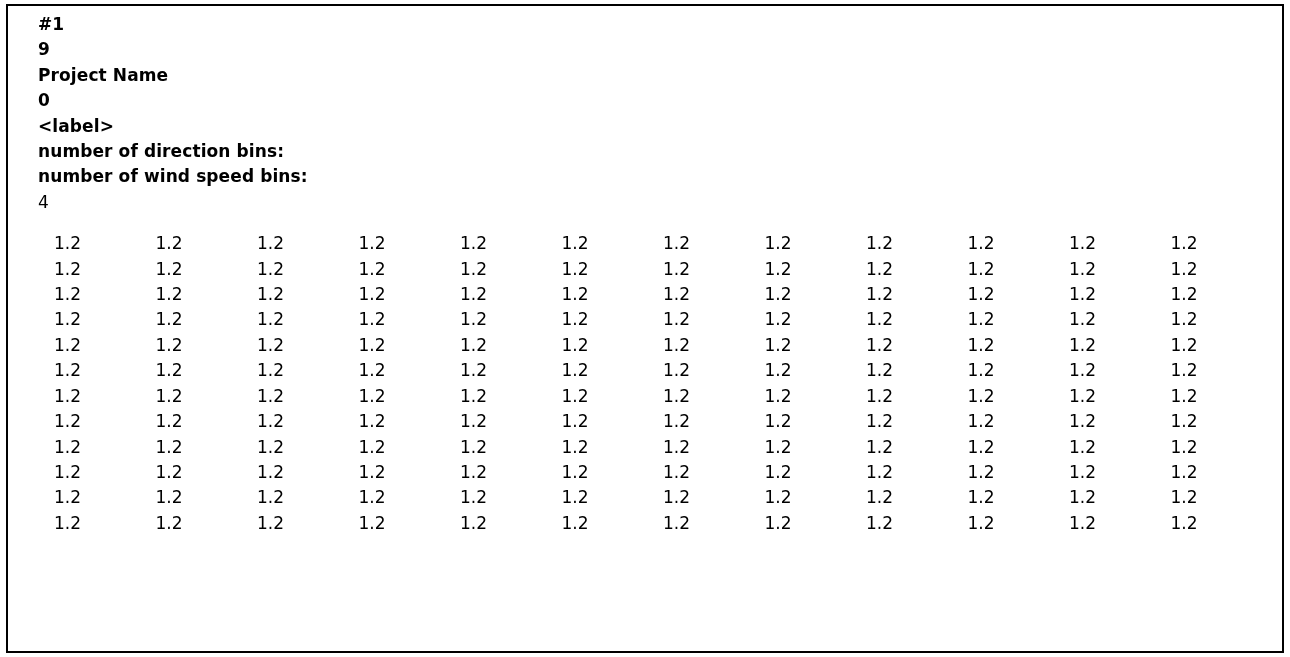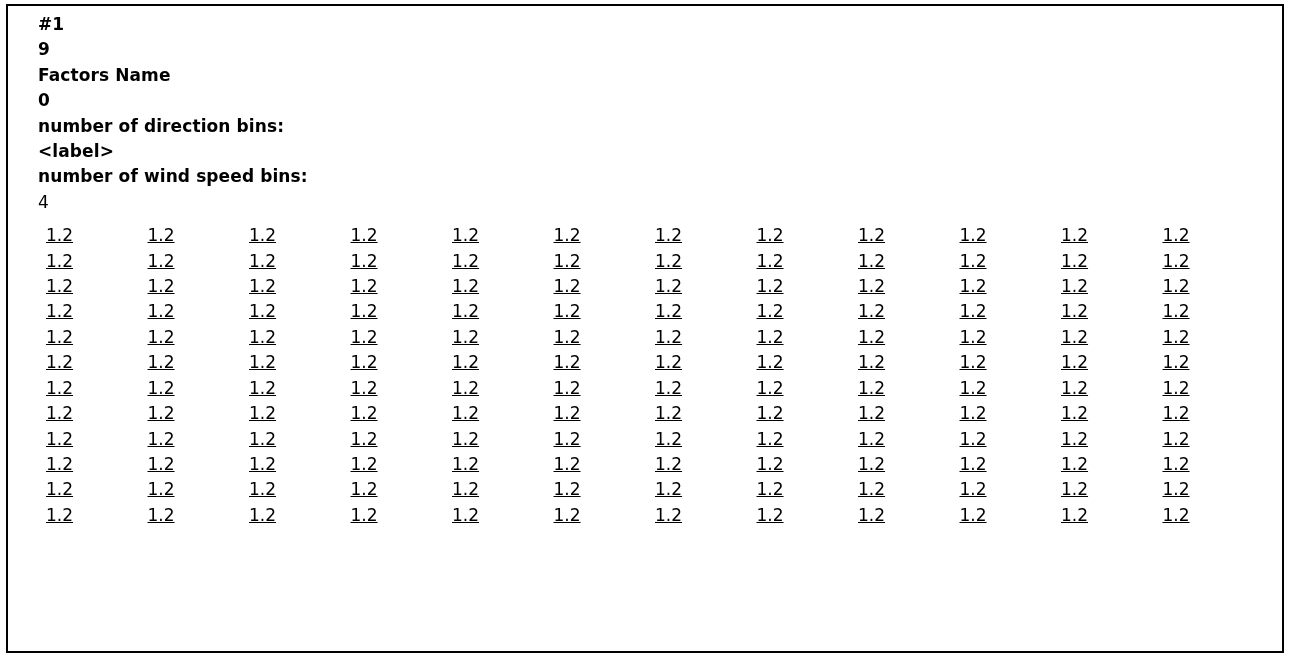--- a/index.html
+++ b/index.html
@@ -40,49 +40,48 @@
   }
   .line.bold {
     font-weight: bold;
   }
   .line.plain {
     font-weight: normal;
   }
   table.grid {
     border-collapse: collapse;
     border-spacing: 0;
-    margin: 8px;
+    margin: 16px;
     padding: 0;
     table-layout: fixed;
     width: 1218px;
-    text-decoration: underline;
   }
   table.grid td {
     font-size: 17px;
     line-height: 25.4px;
     font-weight: normal;
     padding: 0;
     margin: 0;
     text-align: left;
     white-space: pre;
     width: 101.5px;
   }
 </style>
 </head>
 <body>
 
 <div class="page">
   <div class="doc-frame">
     <div class="header-lines">
         <div class="line bold">#1</div>
         <div class="line bold">9</div>
-        <div class="line bold">Factors Name</div>
+        <div class="line bold">Project Name</div>
         <div class="line bold">0</div>
+        <div class="line bold">&lt;label&gt;</div>
         <div class="line bold">number of direction bins:</div>
-        <div class="line bold">&lt;label&gt;</div>
         <div class="line bold">number of wind speed bins:</div>
         <div class="line plain">4</div>
       </div>
     <table class="grid">
       <tbody>
           <tr>
             <td>1.2</td>
             <td>1.2</td>
             <td>1.2</td>
             <td>1.2</td>

